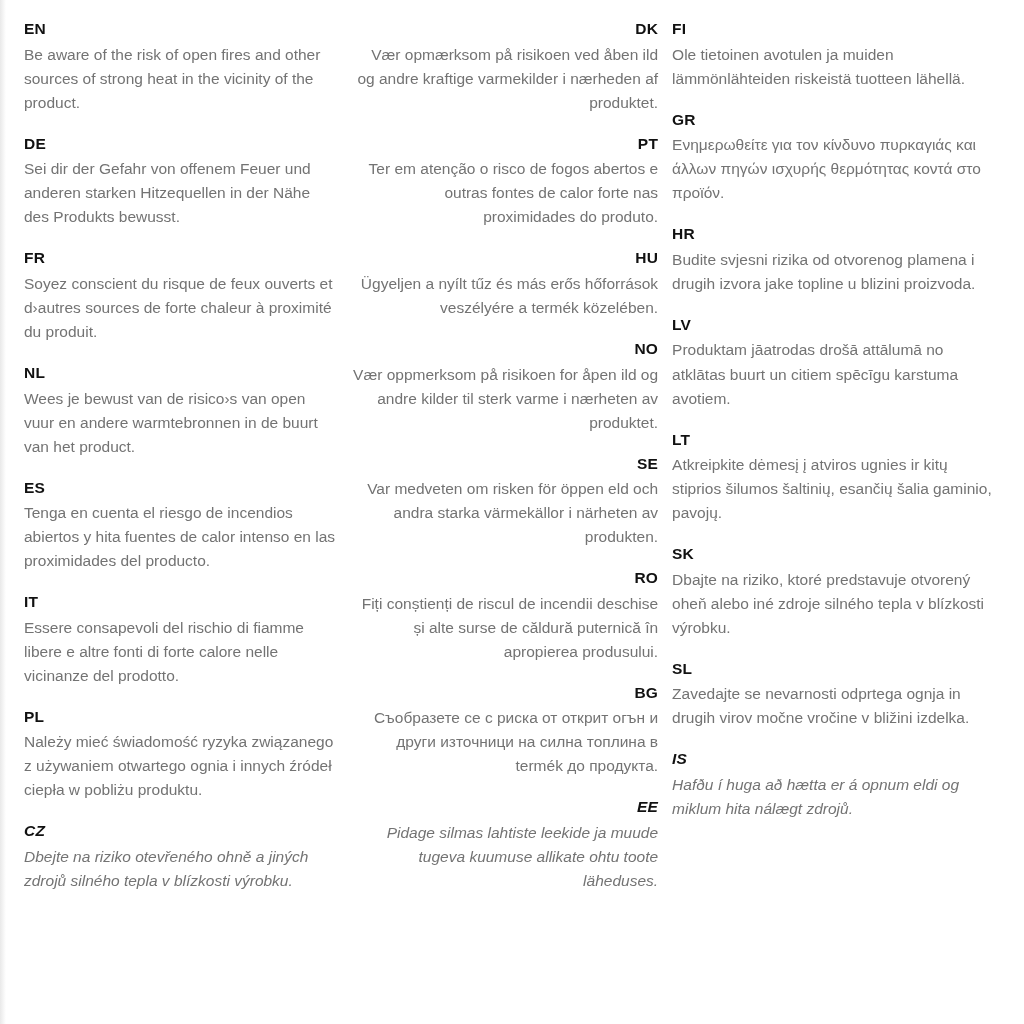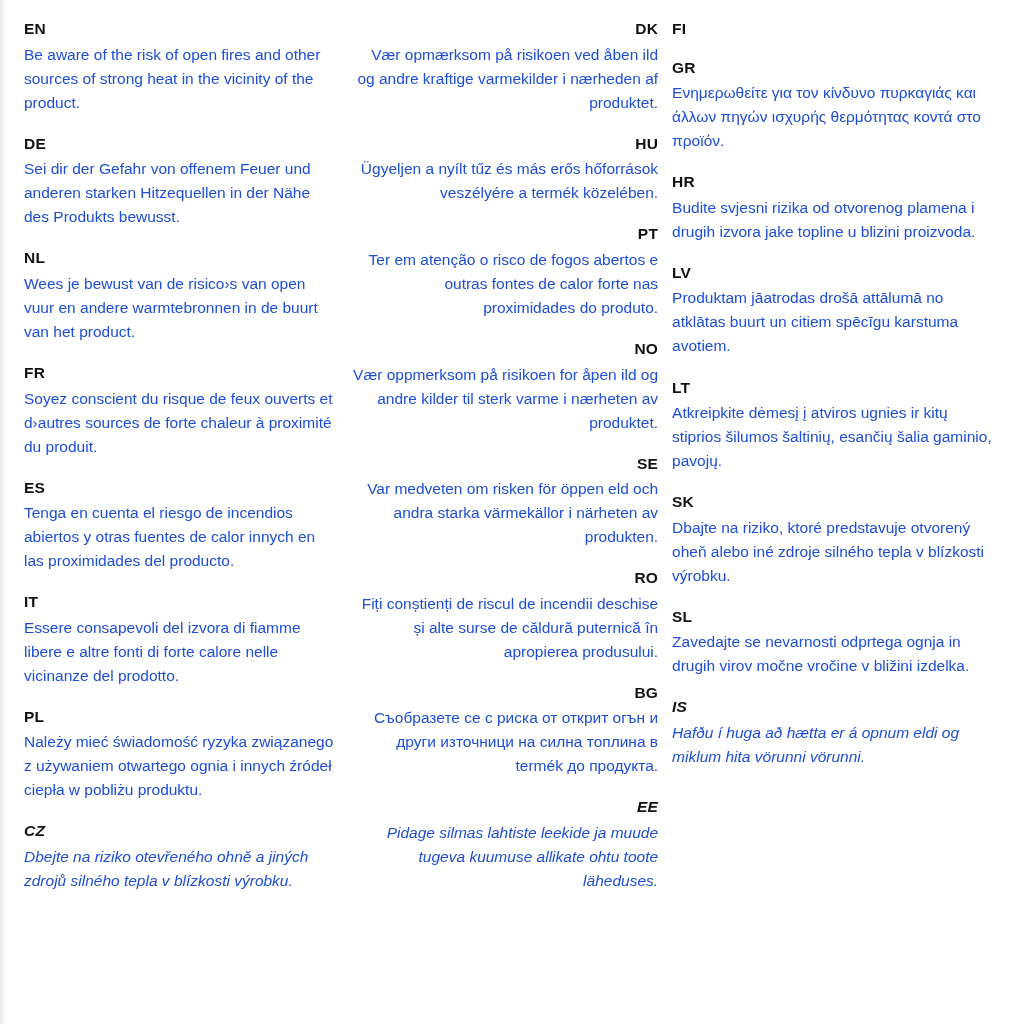--- a/index.html
+++ b/index.html
@@ -53,77 +53,77 @@
     font-size: 15.5px;
     font-weight: bold;
     letter-spacing: 0.2px;
     line-height: 1.2;
     margin-bottom: 4px;
     color: #111111;
   }
   .lang-text {
     font-size: 15.5px;
     line-height: 1.55;
-    color: #1d4ed8;
+    color: #737373;
     white-space: pre-line;
   }
 </style>
 </head>
 <body>
 
 <div class="page">
   <div class="columns">
 
     <div class="column col-1">
       <div class="entry">
         <div class="lang-code">EN</div>
         <div class="lang-text">Be aware of the risk of open fires and other sources of strong heat in the vicinity of the product.</div>
       </div>
       <div class="entry">
         <div class="lang-code">DE</div>
         <div class="lang-text">Sei dir der Gefahr von offenem Feuer und anderen starken Hitzequellen in der Nähe des Produkts bewusst.</div>
       </div>
       <div class="entry">
+        <div class="lang-code">FR</div>
+        <div class="lang-text">Soyez conscient du risque de feux ouverts et d›autres sources de forte chaleur à proximité du produit.</div>
+      </div>
+      <div class="entry">
         <div class="lang-code">NL</div>
         <div class="lang-text">Wees je bewust van de risico›s van open vuur en andere warmtebronnen in de buurt van het product.</div>
       </div>
       <div class="entry">
-        <div class="lang-code">FR</div>
-        <div class="lang-text">Soyez conscient du risque de feux ouverts et d›autres sources de forte chaleur à proximité du produit.</div>
-      </div>
-      <div class="entry">
         <div class="lang-code">ES</div>
-        <div class="lang-text">Tenga en cuenta el riesgo de incendios abiertos y otras fuentes de calor innych en las proximidades del producto.</div>
+        <div class="lang-text">Tenga en cuenta el riesgo de incendios abiertos y hita fuentes de calor intenso en las proximidades del producto.</div>
       </div>
       <div class="entry">
         <div class="lang-code">IT</div>
-        <div class="lang-text">Essere consapevoli del izvora di fiamme libere e altre fonti di forte calore nelle vicinanze del prodotto.</div>
+        <div class="lang-text">Essere consapevoli del rischio di fiamme libere e altre fonti di forte calore nelle vicinanze del prodotto.</div>
       </div>
       <div class="entry">
         <div class="lang-code">PL</div>
         <div class="lang-text">Należy mieć świadomość ryzyka związanego z używaniem otwartego ognia i innych źródeł ciepła w pobliżu produktu.</div>
       </div>
       <div class="entry">
         <div class="lang-code">CZ</div>
         <div class="lang-text">Dbejte na riziko otevřeného ohně a jiných zdrojů silného tepla v blízkosti výrobku.</div>
       </div>
     </div>
 
     <div class="column col-2">
       <div class="entry">
         <div class="lang-code">DK</div>
         <div class="lang-text">Vær opmærksom på risikoen ved åben ild og andre kraftige varmekilder i nærheden af produktet.</div>
       </div>
       <div class="entry">
+        <div class="lang-code">PT</div>
+        <div class="lang-text">Ter em atenção o risco de fogos abertos e outras fontes de calor forte nas proximidades do produto.</div>
+      </div>
+      <div class="entry">
         <div class="lang-code">HU</div>
         <div class="lang-text">Ügyeljen a nyílt tűz és más erős hőforrások veszélyére a termék közelében.</div>
-      </div>
-      <div class="entry">
-        <div class="lang-code">PT</div>
-        <div class="lang-text">Ter em atenção o risco de fogos abertos e outras fontes de calor forte nas proximidades do produto.</div>
       </div>
       <div class="entry">
         <div class="lang-code">NO</div>
         <div class="lang-text">Vær oppmerksom på risikoen for åpen ild og andre kilder til sterk varme i nærheten av produktet.</div>
       </div>
       <div class="entry">
         <div class="lang-code">SE</div>
         <div class="lang-text">Var medveten om risken för öppen eld och andra starka värmekällor i närheten av produkten.</div>
       </div>
       <div class="entry">
@@ -136,20 +136,21 @@
       </div>
       <div class="entry">
         <div class="lang-code">EE</div>
         <div class="lang-text">Pidage silmas lahtiste leekide ja muude tugeva kuumuse allikate ohtu toote läheduses.</div>
       </div>
     </div>
 
     <div class="column col-3">
       <div class="entry">
         <div class="lang-code">FI</div>
+        <div class="lang-text">Ole tietoinen avotulen ja muiden lämmönlähteiden riskeistä tuotteen lähellä.</div>
       </div>
       <div class="entry">
         <div class="lang-code">GR</div>
         <div class="lang-text">Ενημερωθείτε για τον κίνδυνο πυρκαγιάς και άλλων πηγών ισχυρής θερμότητας κοντά στο προϊόν.</div>
       </div>
       <div class="entry">
         <div class="lang-code">HR</div>
         <div class="lang-text">Budite svjesni rizika od otvorenog plamena i drugih izvora jake topline u blizini proizvoda.</div>
       </div>
       <div class="entry">
@@ -163,18 +164,18 @@
       <div class="entry">
         <div class="lang-code">SK</div>
         <div class="lang-text">Dbajte na riziko, ktoré predstavuje otvorený oheň alebo iné zdroje silného tepla v blízkosti výrobku.</div>
       </div>
       <div class="entry">
         <div class="lang-code">SL</div>
         <div class="lang-text">Zavedajte se nevarnosti odprtega ognja in drugih virov močne vročine v bližini izdelka.</div>
       </div>
       <div class="entry">
         <div class="lang-code">IS</div>
-        <div class="lang-text">Hafðu í huga að hætta er á opnum eldi og miklum hita vörunni vörunni.</div>
+        <div class="lang-text">Hafðu í huga að hætta er á opnum eldi og miklum hita nálægt zdrojů.</div>
       </div>
     </div>
 
   </div>
 </div>
 
 </body></html>

